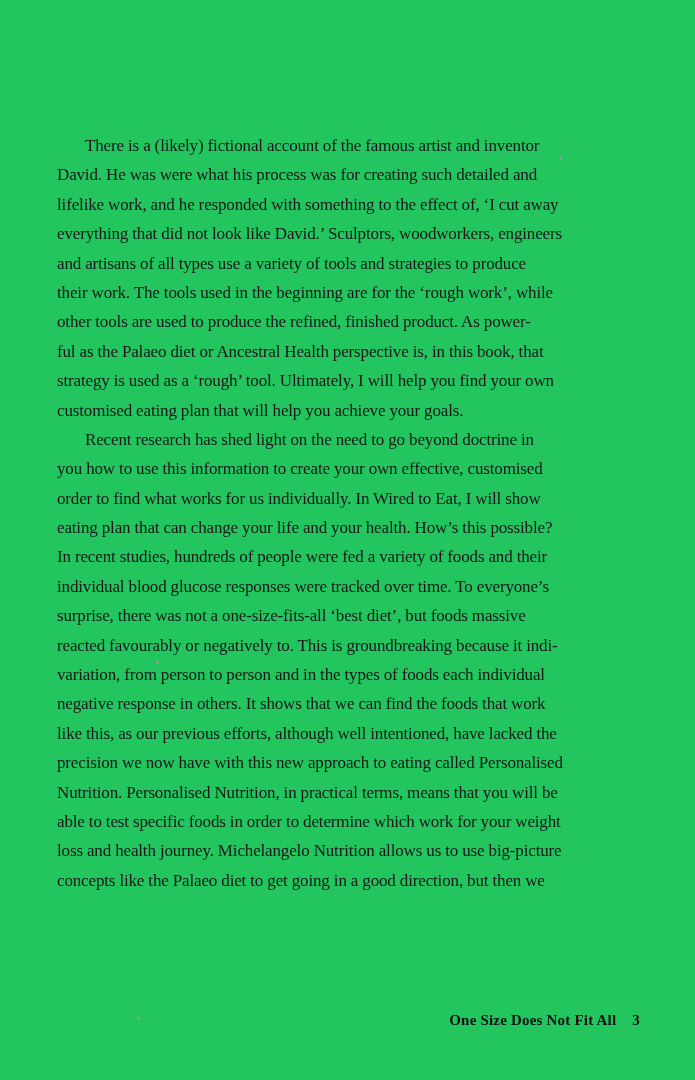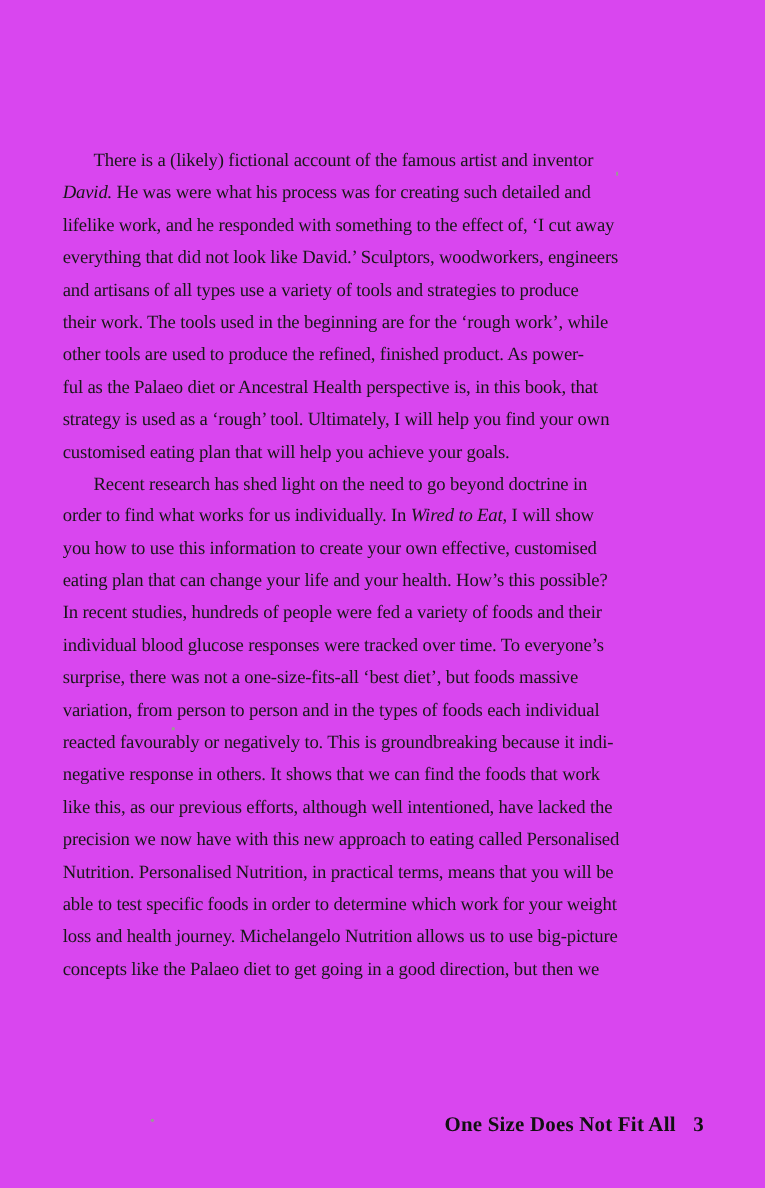--- a/index.html
+++ b/index.html
@@ -34,72 +34,71 @@
   }
   .text-line {
     height: 29.4px;
     line-height: 29.4px;
     white-space: nowrap;
   }
   .text-line.indent {
     text-indent: 28px;
   }
   .italic {
-    font-style: italic;
   }
   .footer {
     position: absolute;
     top: 1012px;
     right: 55px;
     font-family: "Liberation Serif", serif;
     font-weight: bold;
-    font-size: 19px;
+    font-size: 15px;
     letter-spacing: 0.2px;
     color: #111111;
     white-space: nowrap;
   }
   .footer .pagenum {
     margin-left: 16px;
   }
   .speck {
     position: absolute;
     background: #9a9a96;
     border-radius: 50%;
   }
   .speck.s1 { left: 156px; top: 661px; width: 3px; height: 3px; }
   .speck.s2 { left: 137px; top: 1017px; width: 3px; height: 3px; }
   .speck.s3 { left: 560px; top: 156px; width: 2px; height: 4px; }
 </style>
 </head>
 <body>
 
-<div class="page" style="background: #d946ef;">
+<div class="page" style="background: #22c55e;">
   <div class="body-text" id="body-text" style="color: rgb(24, 24, 24);">
       <div class="paragraph">
         <div class="text-line indent"><span>There is a (likely) fictional account of the famous artist and inventor</span></div>
         <div class="text-line"><span class="italic">David.</span><span> He was were what his process was for creating such detailed and</span></div>
         <div class="text-line"><span>lifelike work, and he responded with something to the effect of, ‘I cut away</span></div>
         <div class="text-line"><span>everything that did not look like David.’ Sculptors, woodworkers, engineers</span></div>
         <div class="text-line"><span>and artisans of all types use a variety of tools and strategies to produce</span></div>
         <div class="text-line"><span>their work. The tools used in the beginning are for the ‘rough work’, while</span></div>
         <div class="text-line"><span>other tools are used to produce the refined, finished product. As power-</span></div>
         <div class="text-line"><span>ful as the Palaeo diet or Ancestral Health perspective is, in this book, that</span></div>
         <div class="text-line"><span>strategy is used as a ‘rough’ tool. Ultimately, I will help you find your own</span></div>
         <div class="text-line"><span>customised eating plan that will help you achieve your goals.</span></div>
       </div>
       <div class="paragraph">
         <div class="text-line indent"><span>Recent research has shed light on the need to go beyond doctrine in</span></div>
+        <div class="text-line"><span>you how to use this information to create your own effective, customised</span></div>
         <div class="text-line"><span>order to find what works for us individually. In </span><span class="italic">Wired to Eat</span><span>, I will show</span></div>
-        <div class="text-line"><span>you how to use this information to create your own effective, customised</span></div>
         <div class="text-line"><span>eating plan that can change your life and your health. How’s this possible?</span></div>
         <div class="text-line"><span>In recent studies, hundreds of people were fed a variety of foods and their</span></div>
         <div class="text-line"><span>individual blood glucose responses were tracked over time. To everyone’s</span></div>
         <div class="text-line"><span>surprise, there was not a one-size-fits-all ‘best diet’, but foods massive</span></div>
+        <div class="text-line"><span>reacted favourably or negatively to. This is groundbreaking because it indi-</span></div>
         <div class="text-line"><span>variation, from person to person and in the types of foods each individual</span></div>
-        <div class="text-line"><span>reacted favourably or negatively to. This is groundbreaking because it indi-</span></div>
         <div class="text-line"><span>negative response in others. It shows that we can find the foods that work</span></div>
         <div class="text-line"><span>like this, as our previous efforts, although well intentioned, have lacked the</span></div>
         <div class="text-line"><span>precision we now have with this new approach to eating called Personalised</span></div>
         <div class="text-line"><span>Nutrition. Personalised Nutrition, in practical terms, means that you will be</span></div>
         <div class="text-line"><span>able to test specific foods in order to determine which work for your weight</span></div>
         <div class="text-line"><span>loss and health journey. Michelangelo Nutrition allows us to use big-picture</span></div>
         <div class="text-line"><span>concepts like the Palaeo diet to get going in a good direction, but then we</span></div>
       </div>
     </div>
 

